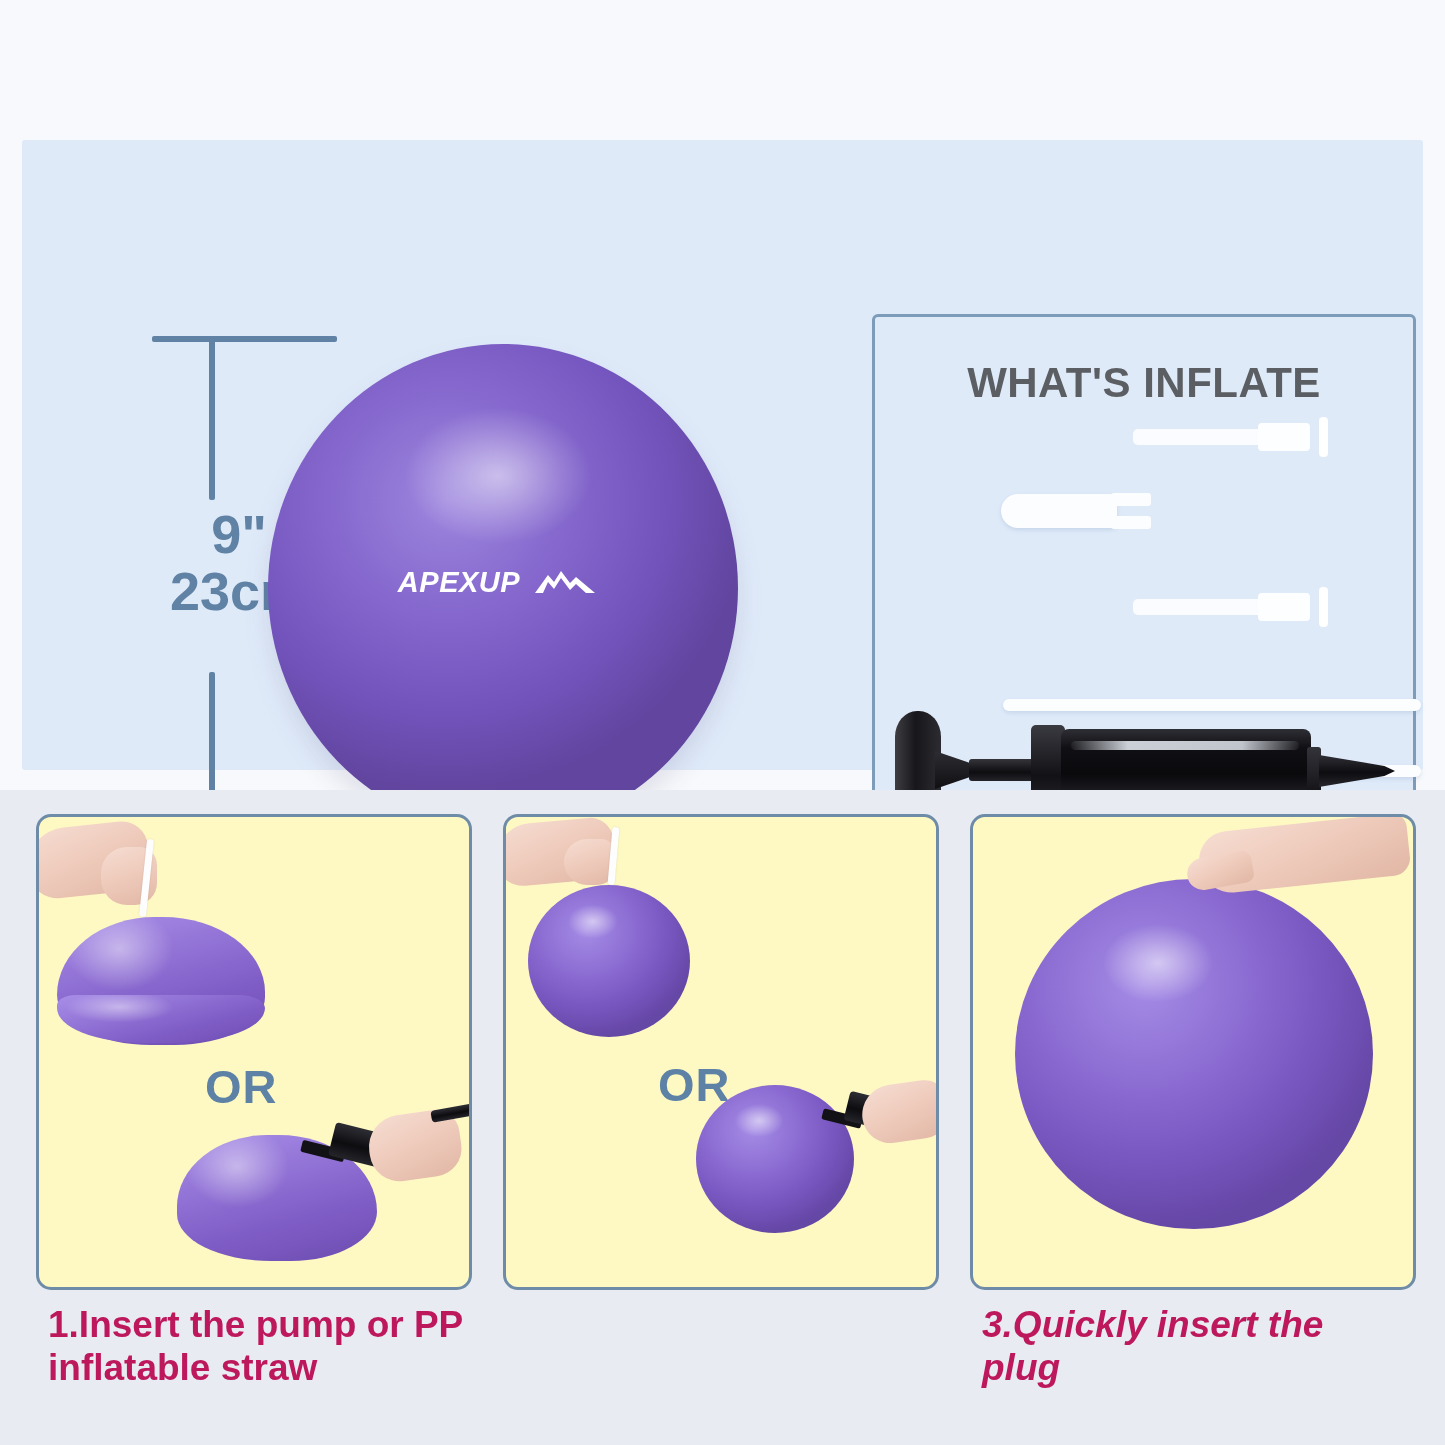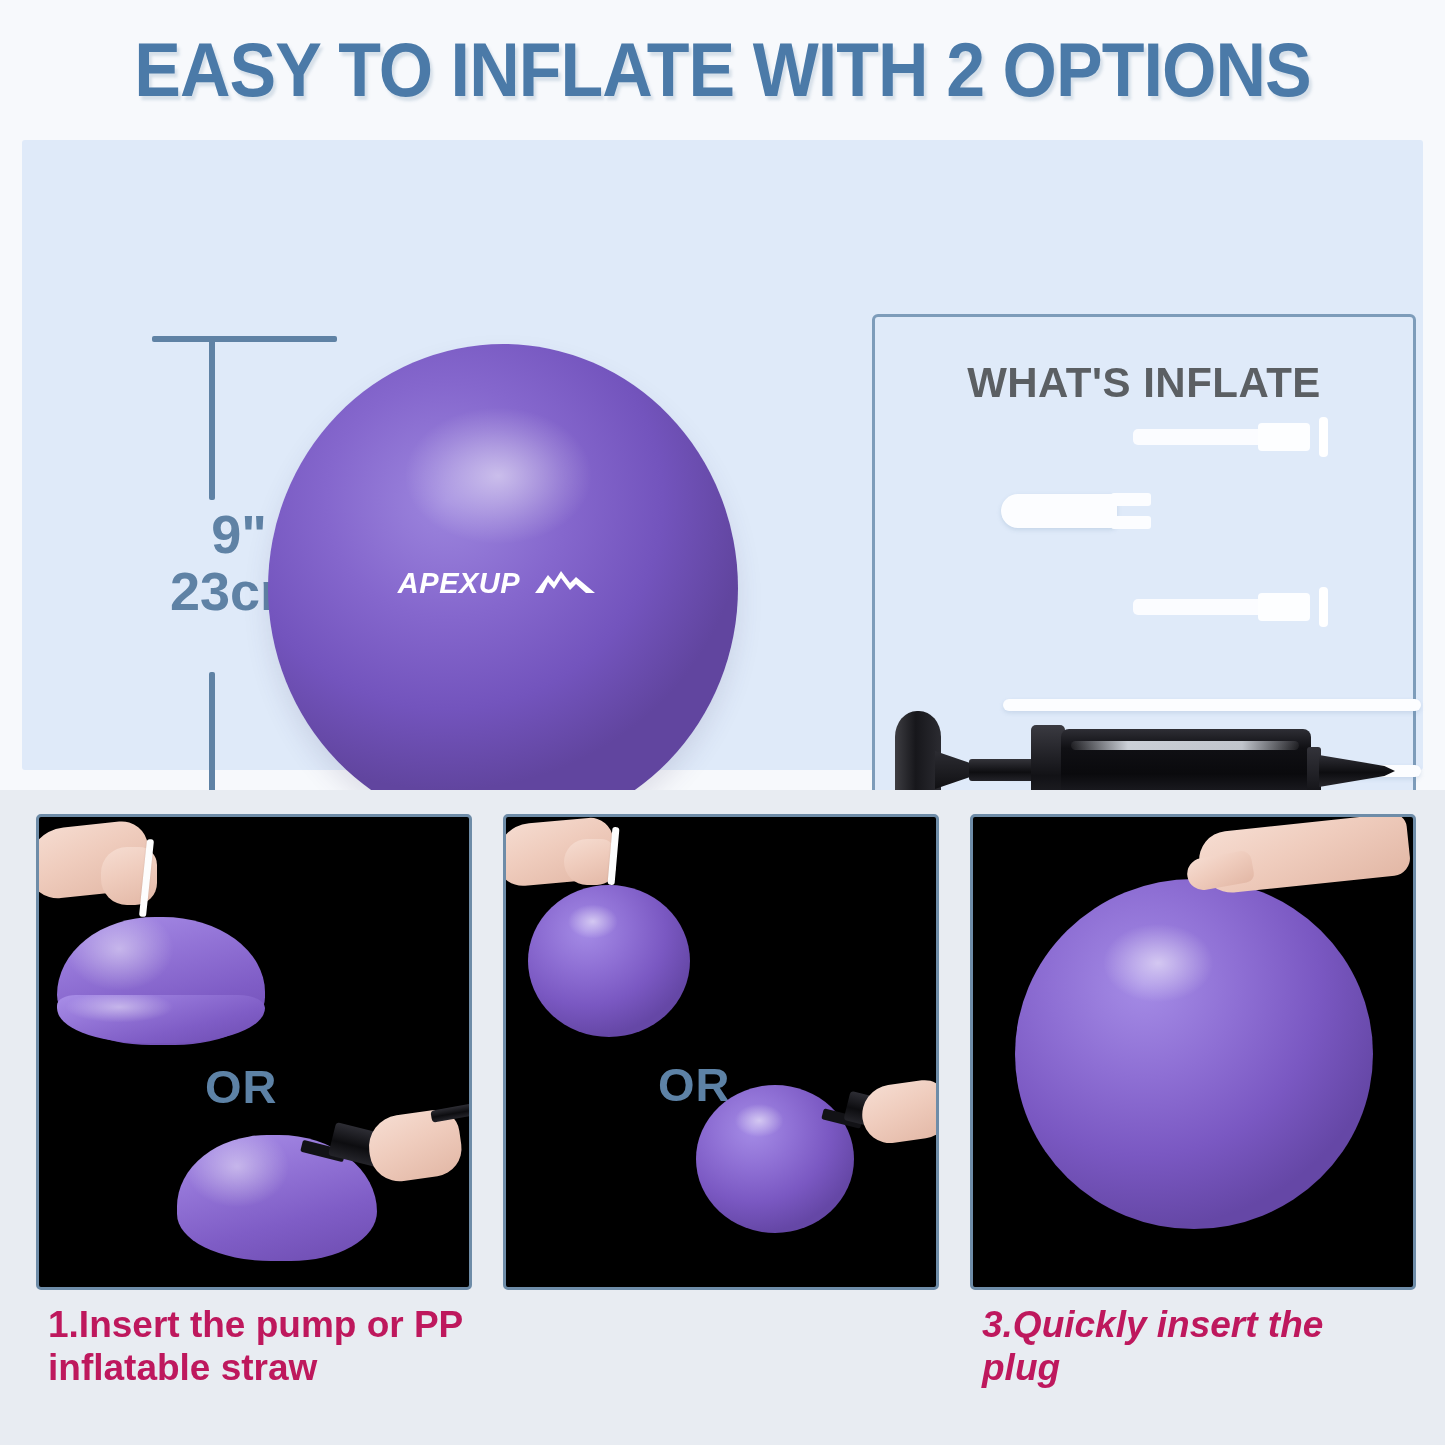--- a/index.html
+++ b/index.html
@@ -55,21 +55,21 @@
   .mainball{
     position:absolute;left:246px;top:204px;width:470px;height:488px;
     border-radius:50%;
     background:
       radial-gradient(ellipse 130px 95px at 49% 27%, rgba(255,255,255,0.52) 0%, rgba(255,255,255,0.16) 48%, rgba(255,255,255,0) 72%),
       radial-gradient(ellipse 300px 290px at 38% 32%, #9d86de 0%, #8567cd 40%, #7354bd 72%, #61459f 100%);
     box-shadow:0 14px 26px rgba(70,60,110,0.13);
   }
   .mainball .logo{
     position:absolute;left:0;right:0;top:222px;
-    display:flex;align-items:center;justify-content:center;gap:14px;
+    display:flex;justify-content:center;gap:14px;
     transform:translateX(-6px);
   }
   .mainball .logo .word{
     color:#ffffff;font-weight:bold;font-style:italic;font-size:29px;
     letter-spacing:0.5px;
   }
   .mainball .logo svg{display:block;margin-bottom:6px;}
 
   
   .included{
@@ -153,21 +153,21 @@
     clip-path:polygon(0 0,86% 34%,100% 50%,86% 66%,0 100%);
   }
 
   
   .steps{
     position:absolute;left:0px;top:790px;width:1445px;height:655px;
     background:#e8ecf2;
   }
   .card{
     position:absolute;top:24px;width:430px;height:470px;
-    background:#000000;border:3px solid #6e8ca8;border-radius:5px;
+    background:#fef9c3;border:3px solid #6e8ca8;border-radius:15px;
     overflow:hidden;
   }
   .card.c1{left:36px;}
   .card.c2{left:503px;}
   .card.c3{left:970px;width:440px;}
 
   .or{
     position:absolute;font-size:47px;font-weight:bold;color:#5d82a6;letter-spacing:1px;
   }
 
@@ -199,23 +199,20 @@
   }
   .stick{position:absolute;background:#fdfdfd;border-radius:3px;box-shadow:0 0 2px rgba(0,0,0,0.12);}
   .pumpmini{position:absolute;background:linear-gradient(180deg,#2d2d34,#0d0d10 55%,#24242a);border-radius:4px;}
   .pumpnose{position:absolute;background:#121216;}
 </style>
 </head>
 <body>
 
 <div class="page">
 
-  <div class="header">
-    <h1>EASY TO INFLATE WITH 2 OPTIONS</h1>
-  </div>
 
   <div class="hero">
 
     <div class="measure">
       <div class="cap top"></div>
       <div class="stem up"></div>
       <div class="stem dn"></div>
       <div class="cap bot"></div>
       <div class="label">
         <span class="inch">9"</span>

